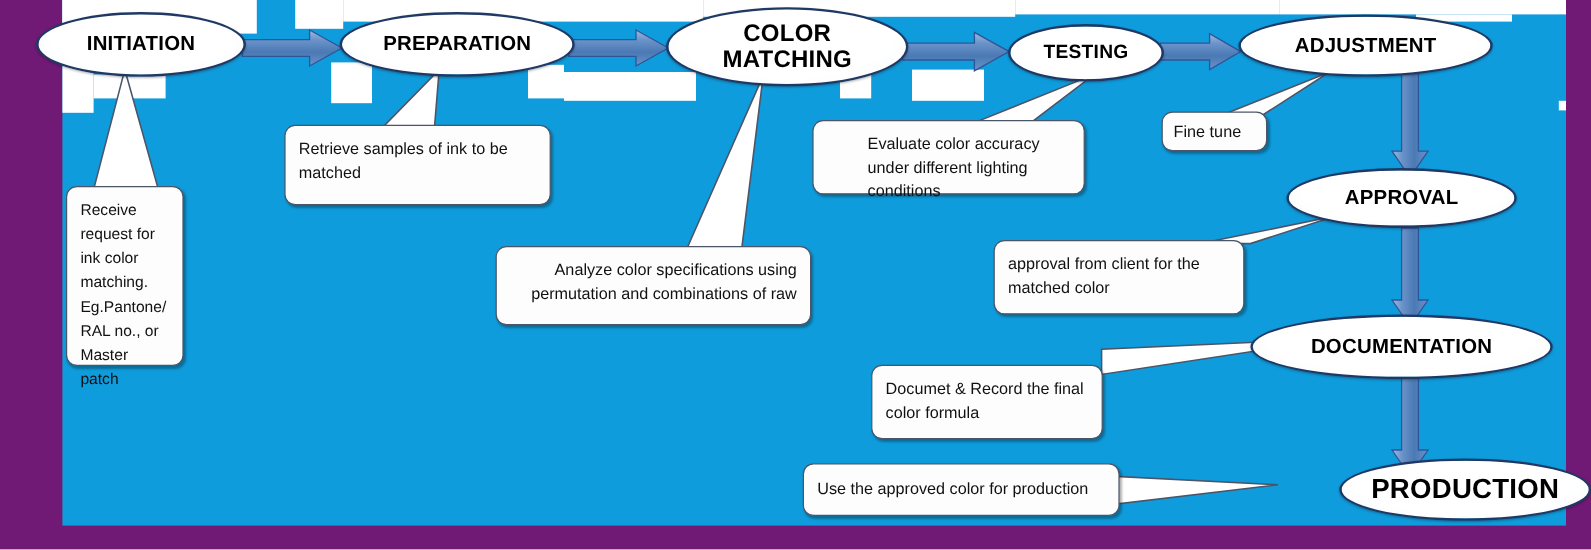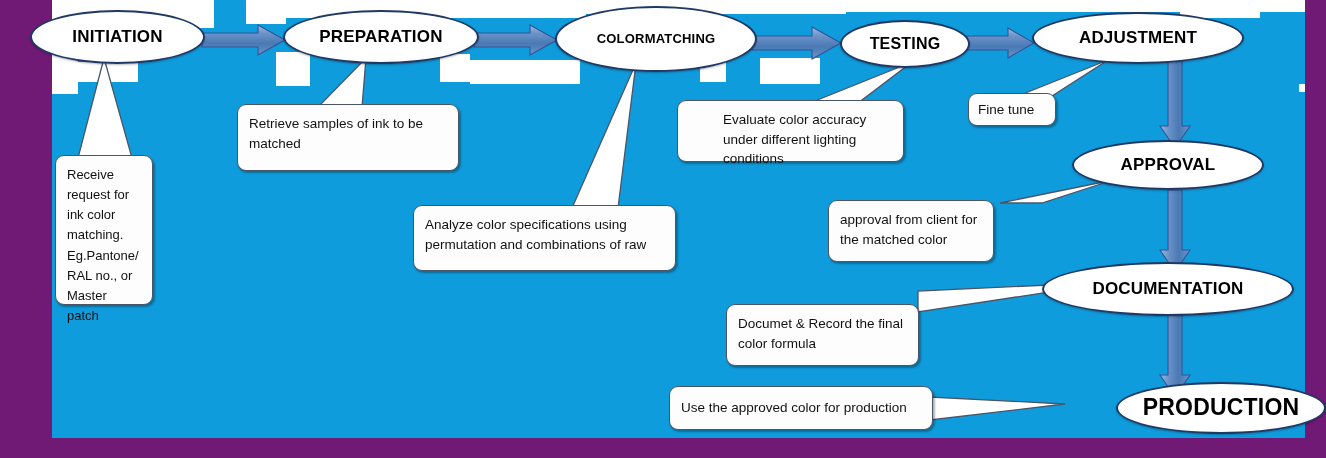--- a/index.html
+++ b/index.html
@@ -140,21 +140,21 @@
   </svg>
 
   <div class="node" style="left:30px;top:10px;width:175px;height:54px;font-size:17px;">
     <span>INITIATION</span>
   </div>
 
   <div class="node" style="left:283px;top:10px;width:196px;height:54px;font-size:17px;">
     <span>PREPARATION</span>
   </div>
 
-  <div class="node" style="left:555px;top:6px;width:202px;height:66px;font-size:13px;">
+  <div class="node" style="left:555px;top:6px;width:202px;height:66px;font-size:20px;flex-direction:column;">
     <span>COLOR</span>
     <span>MATCHING</span>
   </div>
 
   <div class="node" style="left:840px;top:20px;width:130px;height:48px;font-size:16px;">
     <span>TESTING</span>
   </div>
 
   <div class="node" style="left:1032px;top:12px;width:212px;height:52px;font-size:17px;justify-content:center;">
     <span>ADJUSTMENT</span>
@@ -173,33 +173,33 @@
   </div>
 
   <div class="callout" style="left:55px;top:155px;width:98px;height:150px;font-size:13px;line-height:1.55;">
     <span>Receive request for ink color matching. Eg.Pantone/ RAL no., or Master patch</span>
   </div>
 
   <div class="callout" style="left:237px;top:104px;width:222px;height:67px;font-size:13.5px;">
     <span>Retrieve samples of ink to be matched</span>
   </div>
 
-  <div class="callout" style="left:413px;top:205px;width:263px;height:66px;font-size:13.5px;">
+  <div class="callout" style="left:413px;top:205px;width:263px;height:66px;font-size:13.5px;text-align:right;">
     <span>Analyze color specifications using permutation and combinations of raw</span>
   </div>
 
   <div class="callout" style="left:677px;top:100px;width:227px;height:62px;font-size:13.5px;padding-left:45px;">
     <span>Evaluate color accuracy under different lighting conditions</span>
   </div>
 
   <div class="callout" style="left:968px;top:93px;width:88px;height:33px;font-size:13.5px;padding:6px 9px;">
     <span>Fine tune</span>
   </div>
 
-  <div class="callout" style="left:828px;top:200px;width:166px;height:62px;font-size:13.5px;">
+  <div class="callout" style="left:828px;top:200px;width:209px;height:62px;font-size:13.5px;">
     <span>approval from client for the matched color</span>
   </div>
 
   <div class="callout" style="left:726px;top:304px;width:193px;height:62px;font-size:13.5px;">
     <span>Documet &amp; Record the final color formula</span>
   </div>
 
   <div class="callout" style="left:669px;top:386px;width:264px;height:44px;font-size:13.5px;display:flex;align-items:center;">
     <span>Use the approved color for production</span>
   </div>

